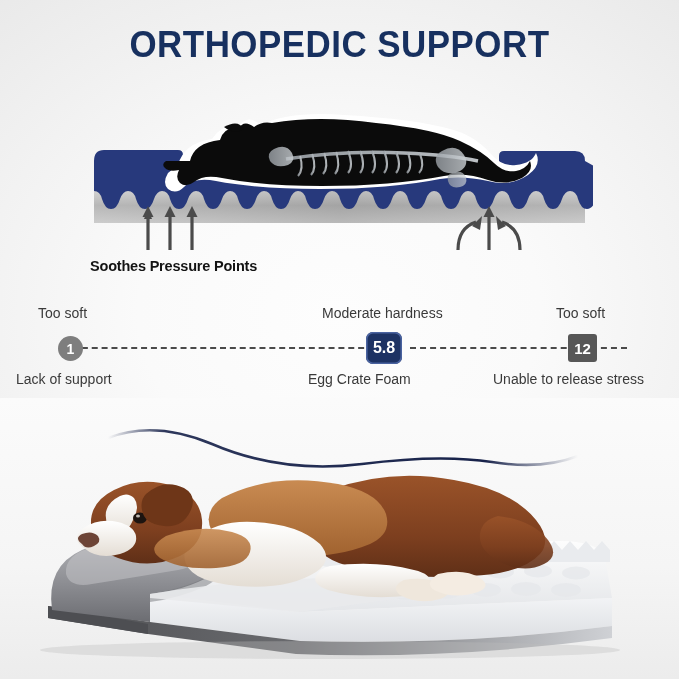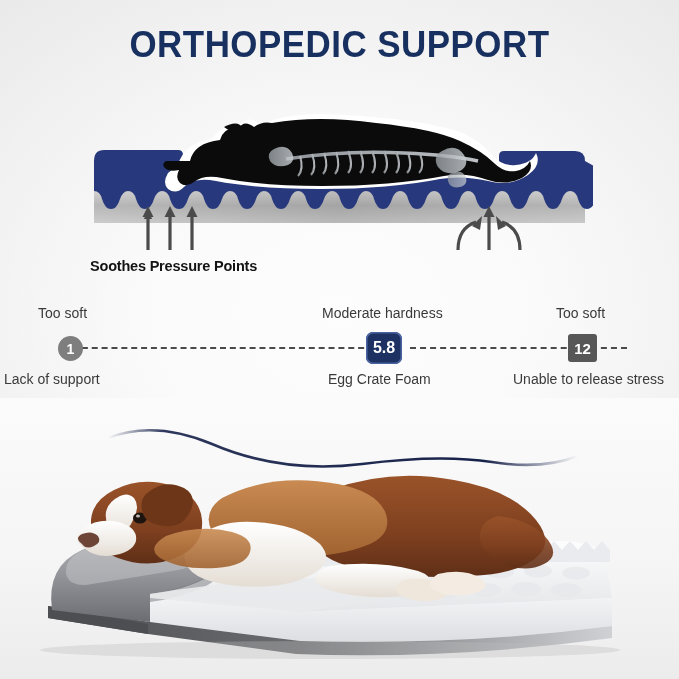--- a/index.html
+++ b/index.html
@@ -40,23 +40,23 @@
 
   
   .scale{position:absolute;left:0;top:305px;width:605px;height:90px;text-decoration:underline;}
 
   .scale-top{position:absolute;top:0;font-size:14px;color:#3a3a3a;white-space:nowrap;}
   .scale-bot{position:absolute;top:66px;font-size:14px;color:#3a3a3a;white-space:nowrap;}
 
   .st-soft{left:38px;}
   .st-mod {left:322px;text-align:right;}
   .st-hard{left:556px;}
-  .sb-lack{left:4px;}
-  .sb-egg {left:328px;}
-  .sb-unbl{left:493px;margin-left:20px;}
+  .sb-lack{left:16px;}
+  .sb-egg {left:308px;}
+  .sb-unbl{left:493px;}
 
   .track{position:absolute;left:58px;top:42px;width:562px;height:2px;}
   .dash{
     position:absolute;top:0;height:0;
     border-top:2px dashed #4a4a4a;
   }
   .dash-a{left:14px;width:302px;}
   .dash-b{left:352px;width:217px;}
 
   .badge{

